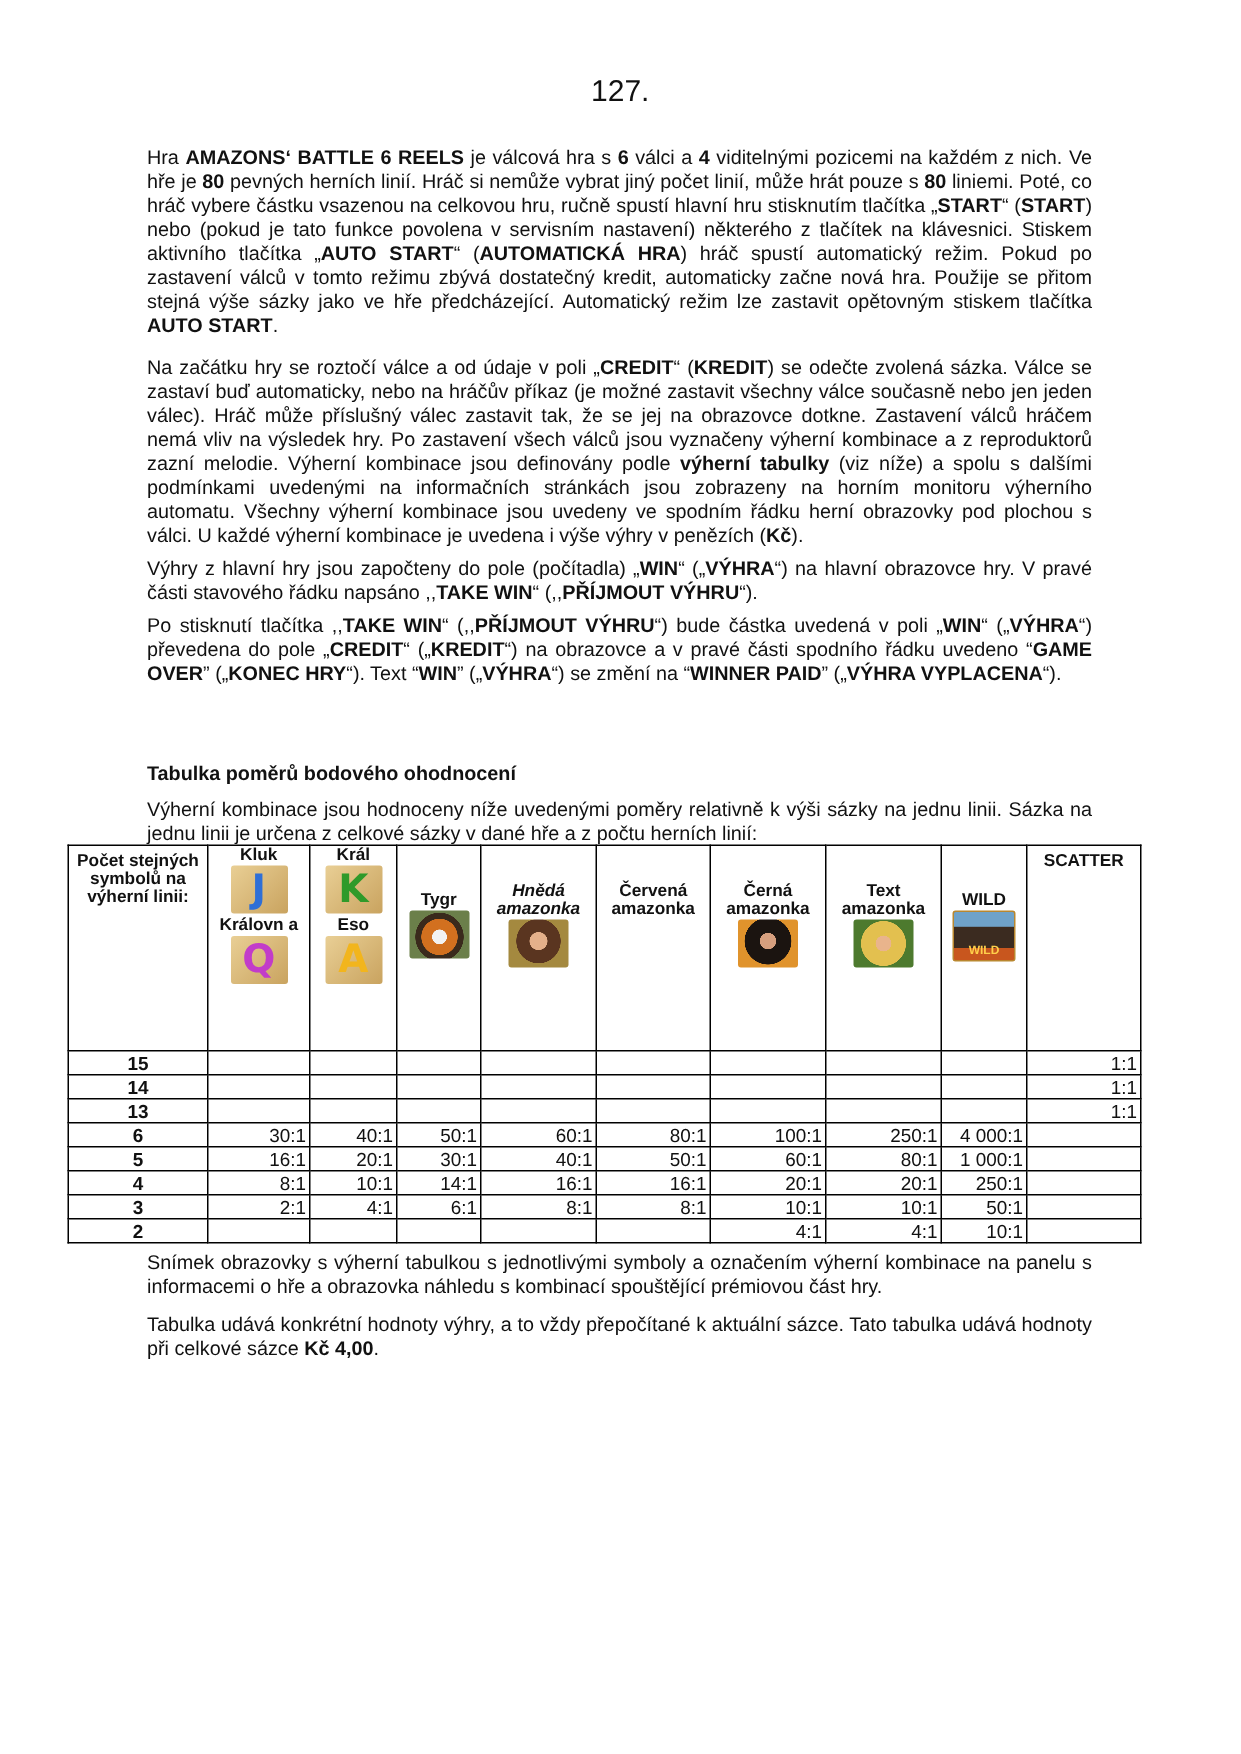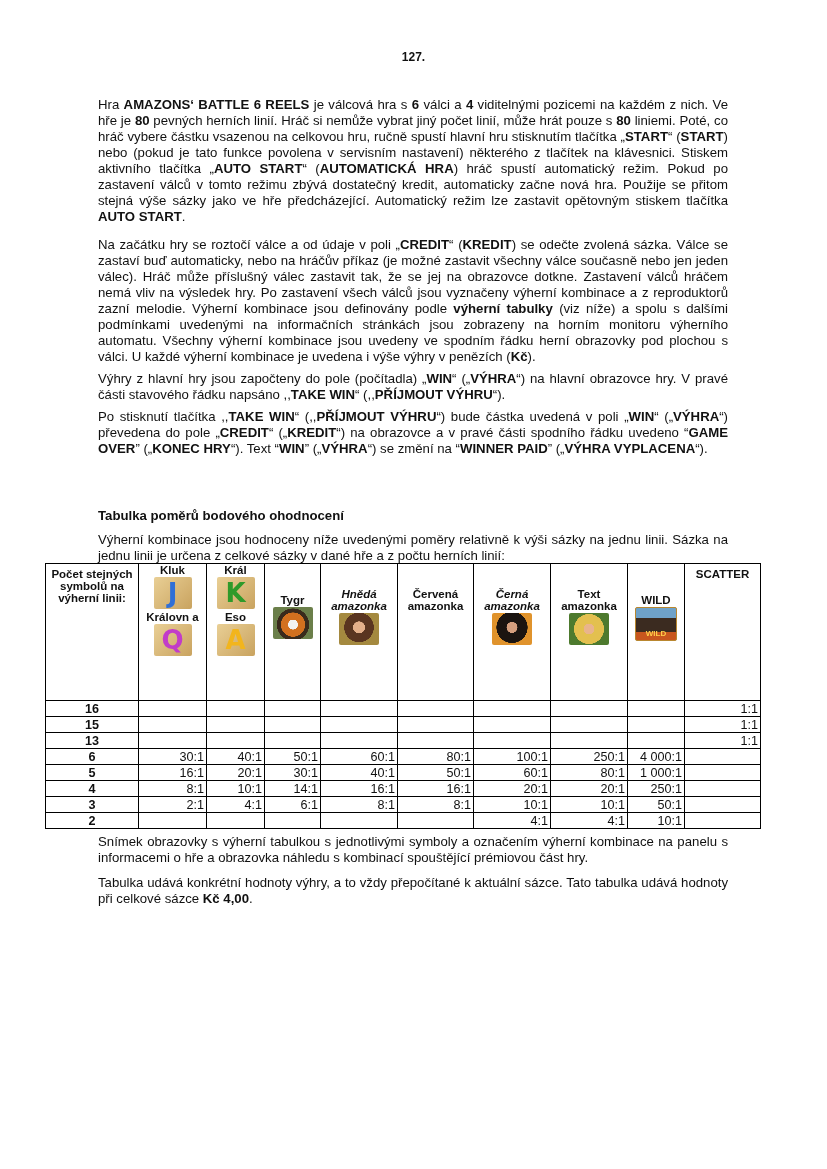--- a/index.html
+++ b/index.html
@@ -2,21 +2,21 @@
 <html><head>
 <meta charset="utf-8">
 <style>
   html, body { margin: 0; padding: 0; background: #ffffff; }
   body {
     width: 827px; height: 1169px; position: relative; overflow: hidden;
     font-family: "Liberation Sans", sans-serif; color: #111; font-size: 13.2px;
   }
   .page-number {
     position: absolute; top: 50px; left: 0; width: 827px; text-align: center;
-    font-weight: bold; font-size: 12px;
+    font-weight: normal; font-size: 20px;
   }
   .para {
     position: absolute; left: 98px; width: 630px; line-height: 16px;
     text-align: justify; margin: 0;
   }
   .para b { font-weight: bold; }
   .section-title {
     position: absolute; left: 98px; top: 508px; font-weight: bold; font-size: 13.2px;
   }
   table.paytable {
@@ -80,43 +80,43 @@
   <thead>
       <tr id="head-row">
     <th class="count-head">Počet stejných symbolů na výherní linii:</th>
   <th style="padding-top: 0px;"><span class="sym-label">Kluk</span><span class="sym card-sym" style="color: rgb(47, 111, 214);">J</span><span class="sym-label">Královn a</span><span class="sym card-sym" style="color: rgb(194, 60, 201);">Q</span></th>
         <th style="padding-top: 0px;"><span class="sym-label">Král</span><span class="sym card-sym" style="color: rgb(47, 154, 42);">K</span><span class="sym-label">Eso</span><span class="sym card-sym" style="color: rgb(242, 181, 29);">A</span></th>
         <th style="padding-top: 30px; margin-left: 28px;"><span class="sym-label">Tygr</span><span class="sym photo-sym sym-tiger"></span></th>
         <th style="padding-top: 24px; font-style: italic;"><span class="sym-label">Hnědá amazonka</span><span class="sym photo-sym sym-brown"></span></th>
         <th style="padding-top: 24px;">
           <span class="sym-label">Červená amazonka</span>
         </th>
-        <th style="padding-top: 24px; font-style: italic;"><span class="sym-label">Černá amazonka</span><span class="sym photo-sym sym-black"></span></th>
+        <th style="padding-top: 24px;"><span class="sym-label">Černá amazonka</span><span class="sym photo-sym sym-black"></span></th>
         <th style="padding-top: 24px;"><span class="sym-label">Text amazonka</span><span class="sym photo-sym sym-blond"></span></th>
         <th style="padding-top: 30px;"><span class="sym-label">WILD</span><span class="sym photo-sym sym-wild"><span class="wild-txt">WILD</span></span></th>
         <th>
           <span class="sym-label">SCATTER</span>
         </th>
       </tr>
     </thead>
   <tbody id="pay-body">
       <tr>
-        <td class="count">16</td>
+        <td class="count">15</td>
         <td class="val"></td>
         <td class="val"></td>
         <td class="val"></td>
         <td class="val"></td>
         <td class="val"></td>
         <td class="val"></td>
         <td class="val"></td>
         <td class="val"></td>
         <td class="val">1:1</td>
       </tr>
       <tr>
-        <td class="count">15</td>
+        <td class="count">14</td>
         <td class="val"></td>
         <td class="val"></td>
         <td class="val"></td>
         <td class="val"></td>
         <td class="val"></td>
         <td class="val"></td>
         <td class="val"></td>
         <td class="val"></td>
         <td class="val">1:1</td>
       </tr>

